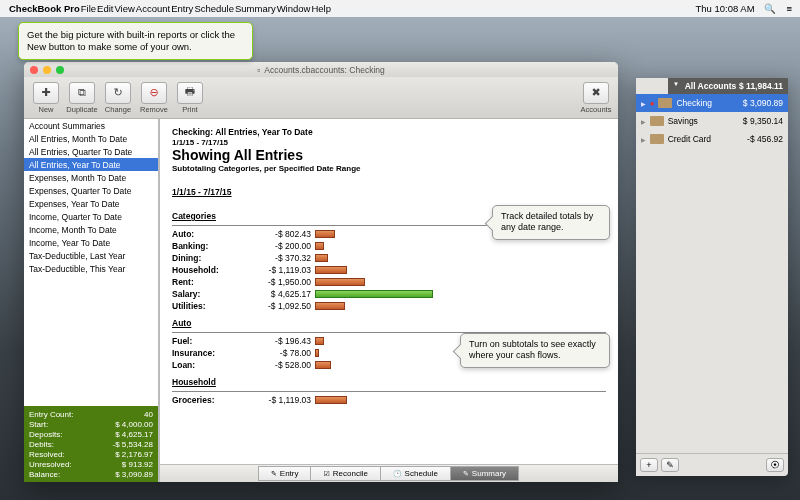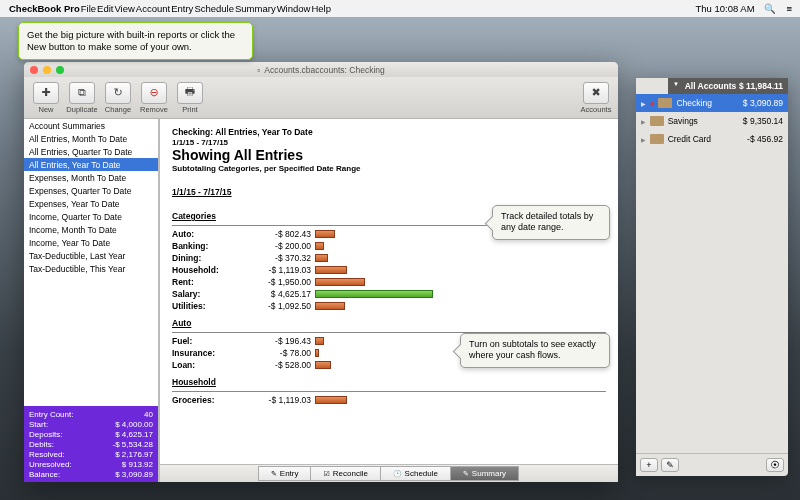--- a/index.html
+++ b/index.html
@@ -15,21 +15,21 @@
 .titlebar .title { position: absolute; left: 50%; transform: translateX(-50%); display:flex; gap:4px; align-items:center; }
 .toolbar { height: 42px; background: linear-gradient(#e8e6e2, #d4d2ce); border-bottom: 1px solid #b5b3af; display: flex; align-items: center; padding: 2px 6px; gap: 4px; }
 .tbtn { width: 32px; display: flex; flex-direction: column; align-items: center; gap: 1px; font-size: 7.5px; color: #444; }
 .tbtn .ico { width: 26px; height: 22px; background: linear-gradient(#fdfdfd, #e5e5e5); border: 1px solid #aaa; border-radius: 3px; display: flex; align-items: center; justify-content: center; font-size: 11px; }
 .toolbar .spacer { flex: 1; }
 .content { flex: 1; display: flex; overflow: hidden; }
 .sidebar-l { width: 135px; background: #fff; border-right: 1px solid #bbb; display: flex; flex-direction: column; font-size: 8.5px; }
 .replist { flex: 1; overflow: hidden; }
 .replist div { padding: 1.5px 5px; cursor: default; white-space: nowrap; }
 .replist .sel { background: #3a76d8; color: #fff; }
-.stats { background: #6d28d9; color: #fff; font-size: 8px; padding: 3px 5px; }
+.stats { background: #4d7c0f; color: #fff; font-size: 8px; padding: 3px 5px; }
 .stats div { display: flex; justify-content: space-between; padding: 0.5px 0; }
 .report { flex: 1; background: #fff; border-left: 1px solid #bbb; display:flex; flex-direction:column; overflow:hidden;}
 .report-body { padding: 8px 12px; font-size: 8.5px; position: relative; flex:1; overflow:hidden; }
 .report-body b { font-weight: bold; }
 .catrow { display: flex; align-items: center; gap: 4px; padding: 1px 0; font-size: 8.5px; }
 .catrow .lbl { width: 70px; font-weight: bold; }
 .catrow .val { width: 65px; text-align: right; }
 .catrow .bar { height: 8px; border: 1px solid #8a3a1a; background: linear-gradient(#e5915a,#c45a28); }
 .catrow .bar.green { background: linear-gradient(#8ad65a,#4fa828); border-color:#2a7a1a; }
 .sechdr { text-decoration: underline; font-weight: bold; margin-top: 6px; font-size:8.5px; }

